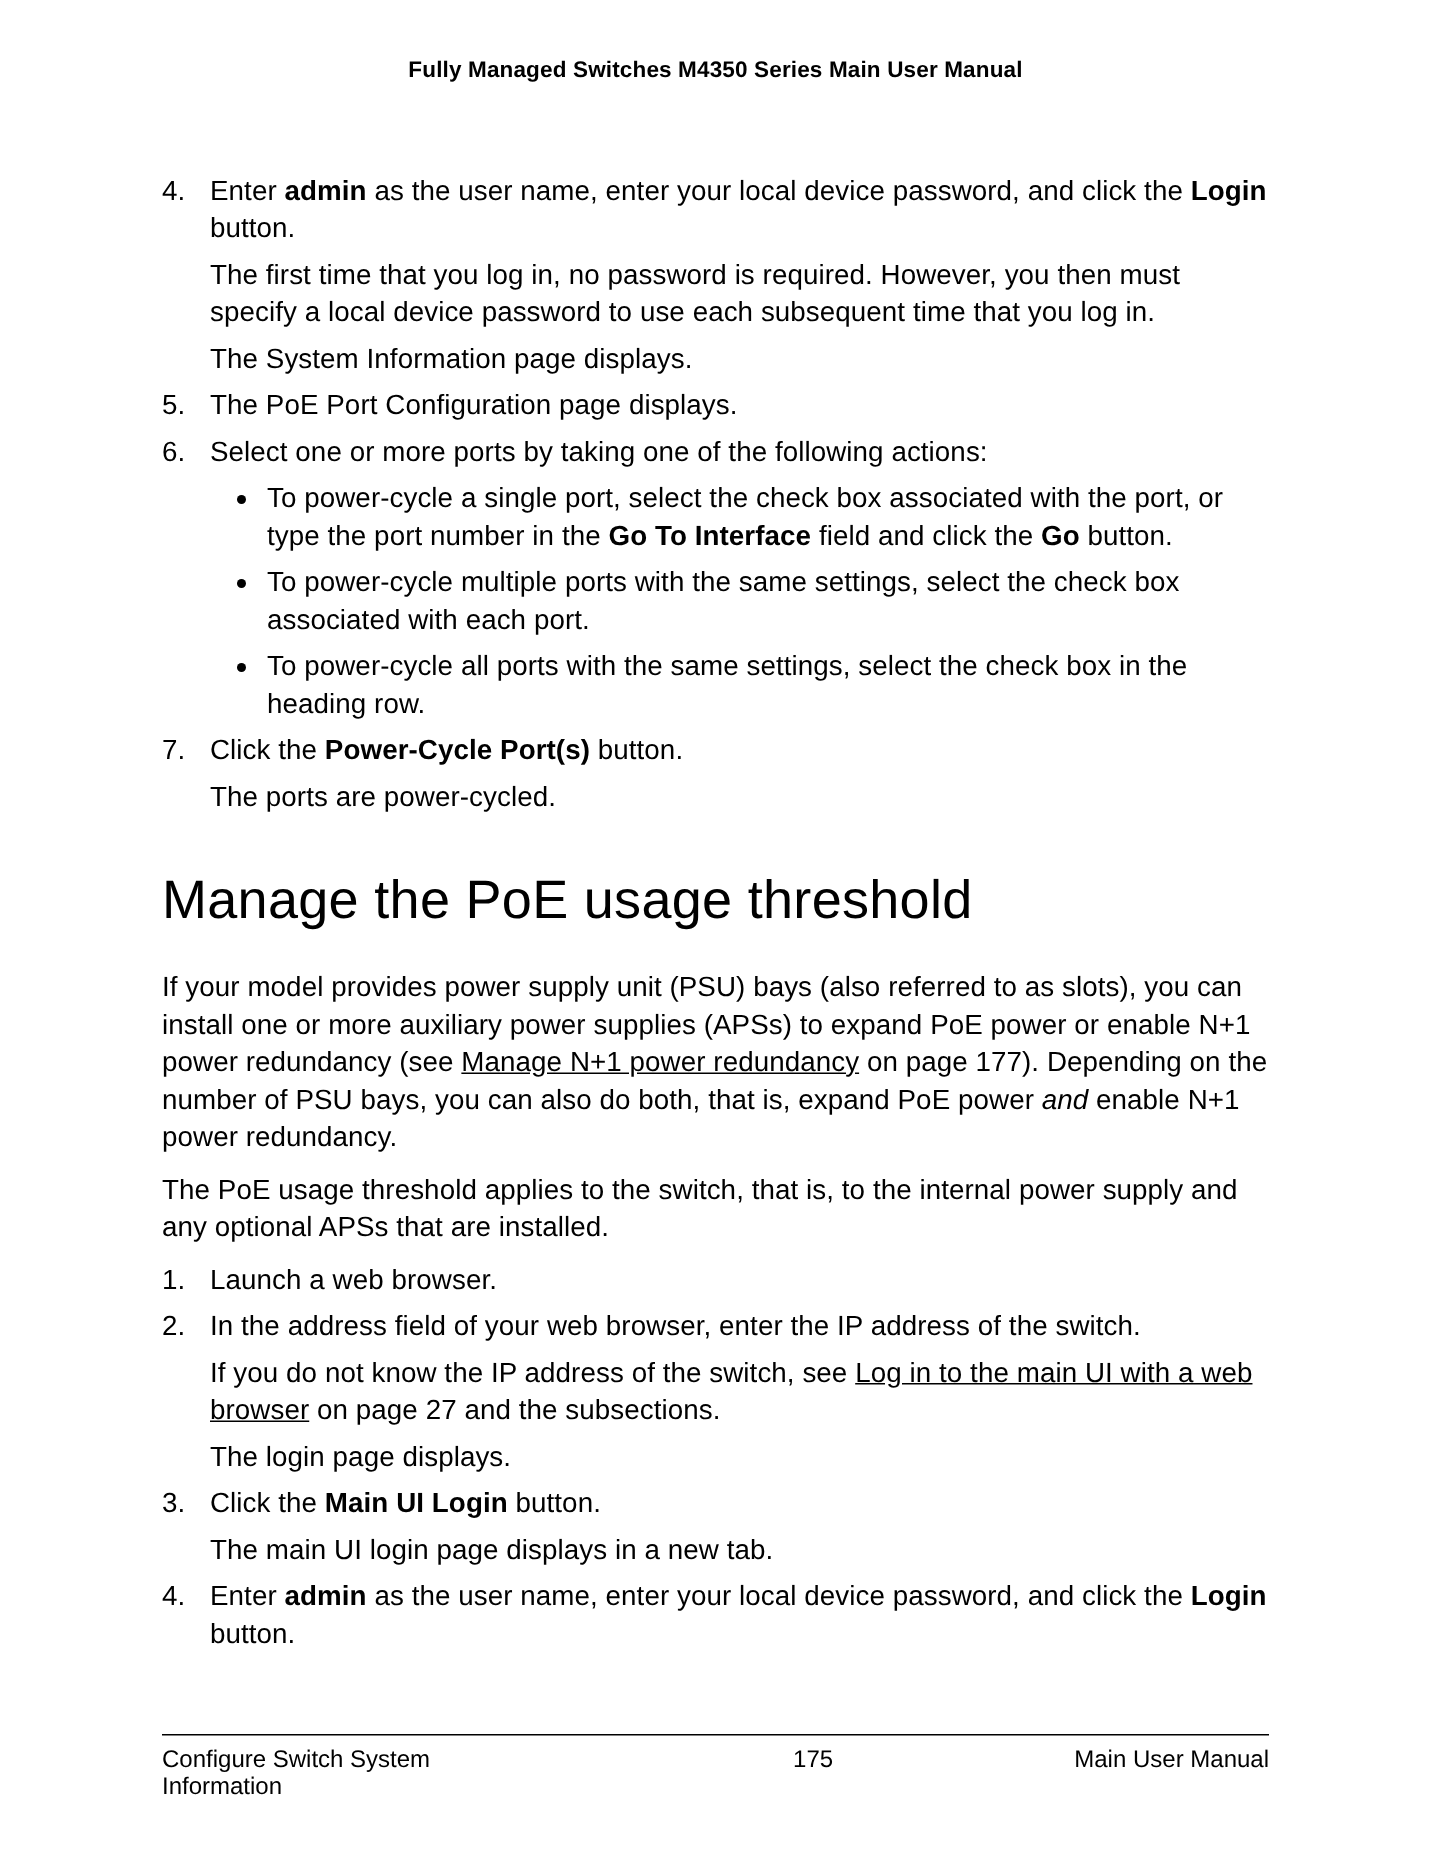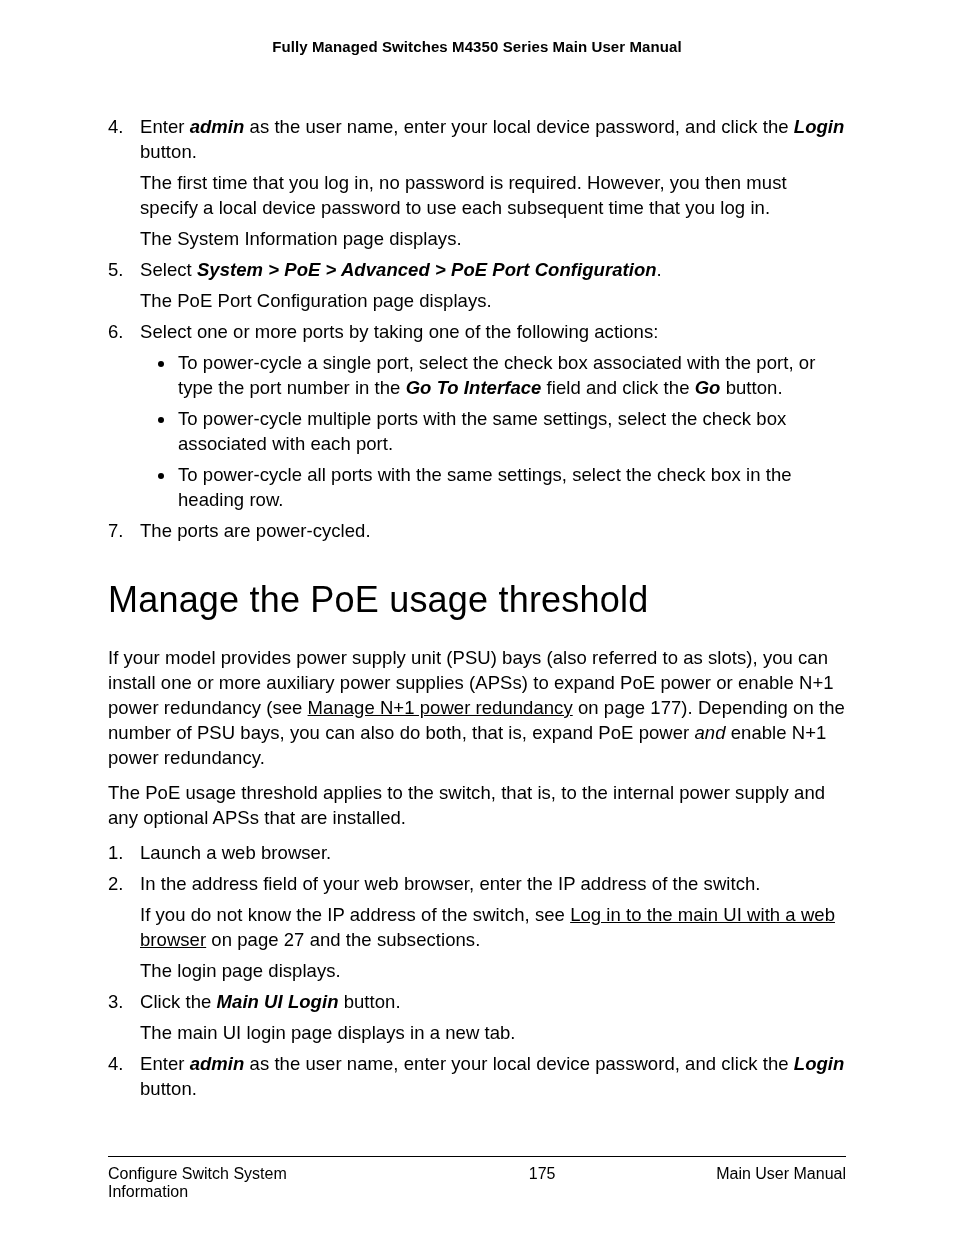--- a/index.html
+++ b/index.html
@@ -53,21 +53,21 @@
   }
   ul.bullets {
     list-style: disc;
     padding-left: 36px;
     margin: 6px 0 6px 0;
   }
   ul.bullets > li {
     margin-bottom: 6px;
     padding-left: 2px;
   }
-  .bold { font-weight: 700; font-style: italic; }
+  .bold { font-weight: 700; }
   .italic { font-style: italic; }
   h1.section-title {
     font-weight: 400;
     font-size: 36px;
     margin: 32px 0 22px 0;
     letter-spacing: 0.2px;
   }
   .link-underline {
     text-decoration: underline;
   }
@@ -108,40 +108,40 @@
         <span class="num">4.</span>
         <p class="para">
           <span>Enter </span><span class="bold">admin</span><span> as the user name, enter your local device password, and click the </span><span class="bold">Login</span><span> button.</span>
         </p>
         <p class="indent-para">The first time that you log in, no password is required. However, you then must specify a local device password to use each subsequent time that you log in.</p>
         <p class="indent-para">The System Information page displays.</p>
       </li>
 
       <li>
         <span class="num">5.</span>
-        <p class="para">
-          <span>Select </span><span class="bold">System &gt; PoE &gt; Advanced &gt; PoE Port Configuration</span><span>.</span>
-        </p>
         <p class="indent-para">The PoE Port Configuration page displays.</p>
       </li>
 
       <li>
         <span class="num">6.</span>
         <p class="para">Select one or more ports by taking one of the following actions:</p>
         <ul class="bullets">
           <li>
             <span>To power-cycle a single port, select the check box associated with the port, or type the port number in the </span><span class="bold">Go To Interface</span><span> field and click the </span><span class="bold">Go</span><span> button.</span>
           </li>
           <li>To power-cycle multiple ports with the same settings, select the check box associated with each port.</li>
           <li>To power-cycle all ports with the same settings, select the check box in the heading row.</li>
         </ul>
       </li>
 
       <li>
         <span class="num">7.</span>
+        <p class="para">
+          <span>Click the </span><span class="bold">Power-Cycle Port(s)</span><span> button.</span>
+        </p>
         <p class="indent-para">The ports are power-cycled.</p>
       </li>
 
     </ol>
 
     <h1 class="section-title">Manage the PoE usage threshold</h1>
 
     <p class="para" style="margin-bottom:10px;">
       <span>If your model provides power supply unit (PSU) bays (also referred to as slots), you can install one or more auxiliary power supplies (APSs) to expand PoE power or enable N+1 power redundancy (see </span><span class="link-underline">Manage N+1 power redundancy</span><span> on page 177). Depending on the number of PSU bays, you can also do both, that is, expand PoE power </span><span class="italic">and</span><span> enable N+1 power redundancy.</span>
     </p>

